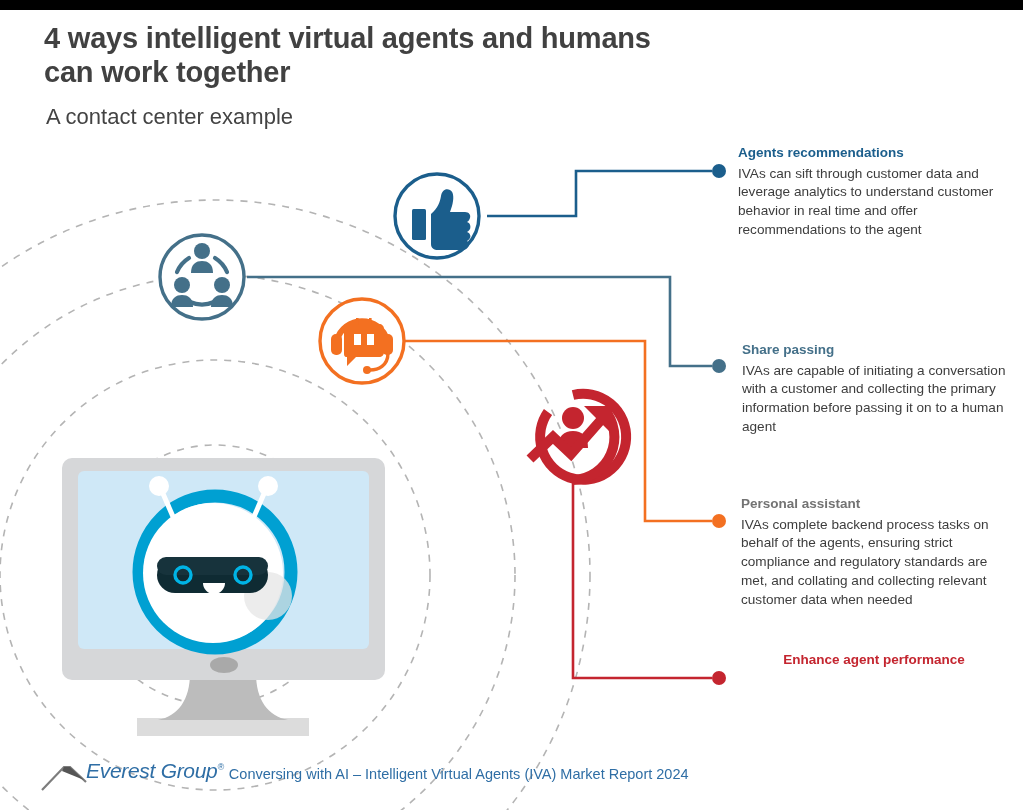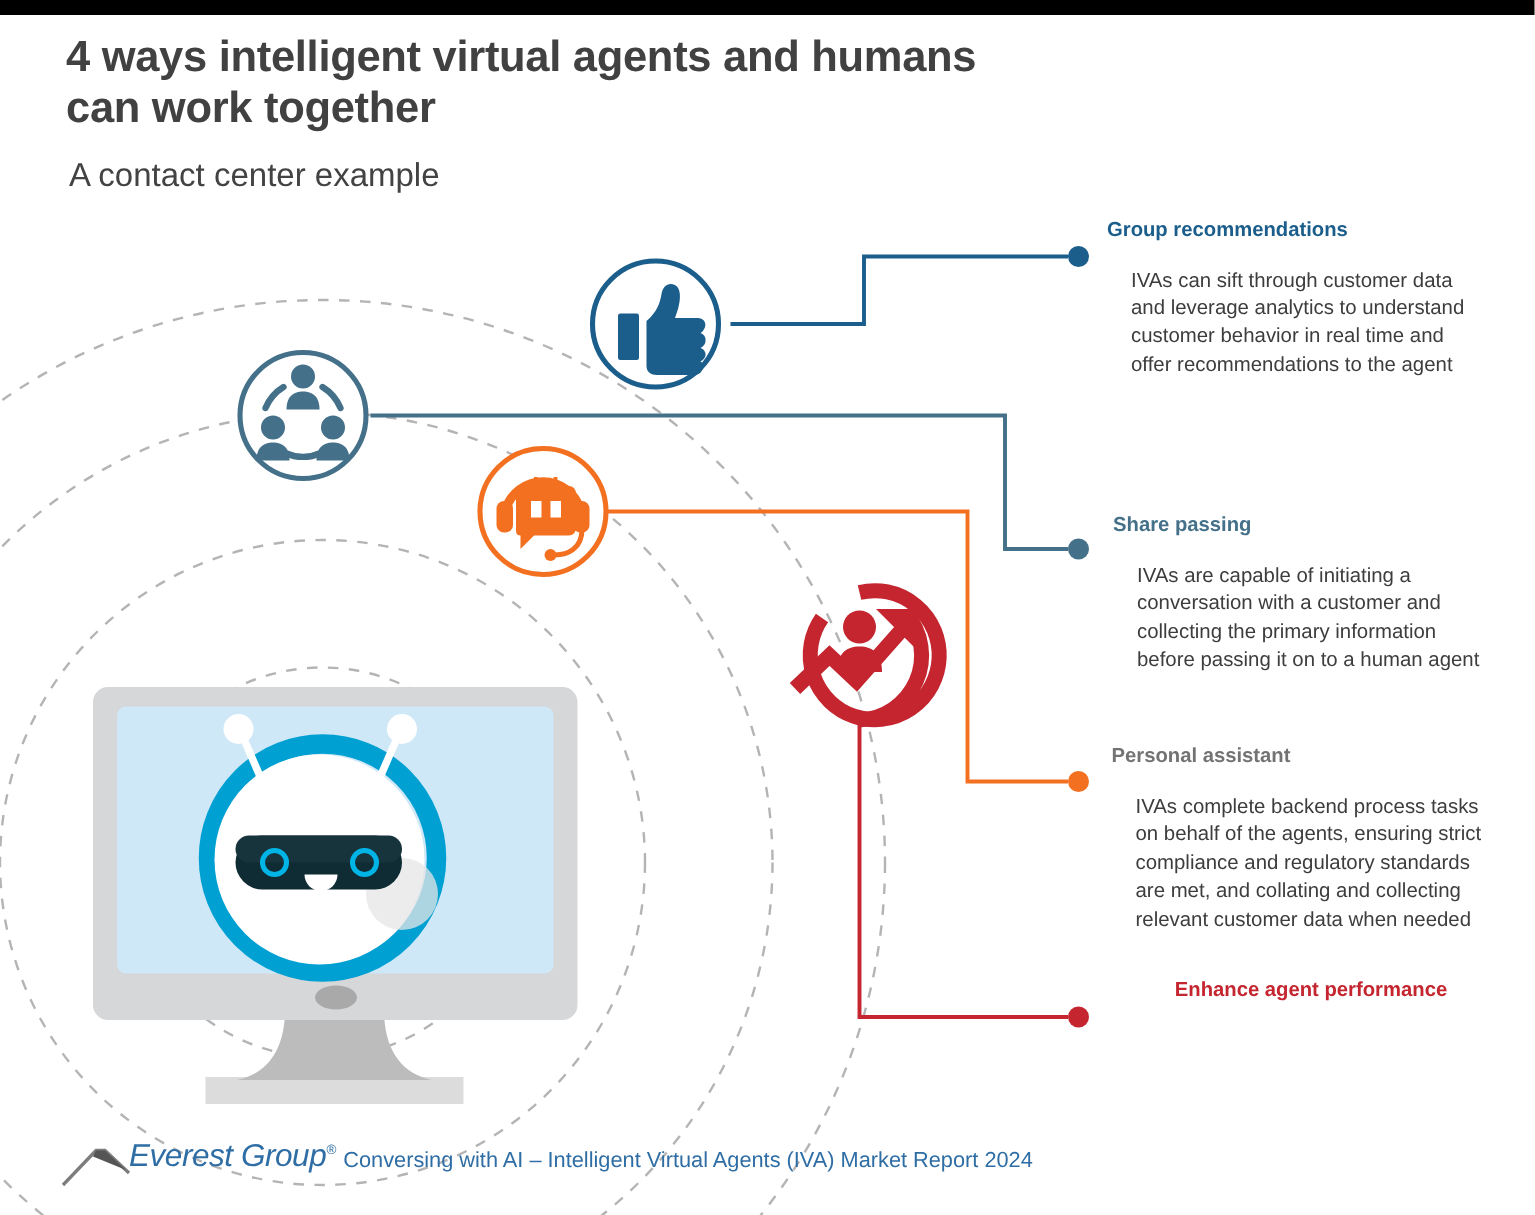--- a/index.html
+++ b/index.html
@@ -22,21 +22,21 @@
 
   
   .canvas{position:absolute;left:0;top:0;width:1023px;height:810px;}
 
   
   .block{position:absolute;width:268px;}
   .block h3{
     margin:0 0 3px 0;font-size:13.5px;font-weight:bold;line-height:1.3;
   }
   .block p{
-    margin:16px;font-size:13.6px;line-height:1.38;color:#3d3d3d;
+    margin:0;font-size:13.6px;line-height:1.38;color:#3d3d3d;
   }
   #blk0{left:738px;top:144px;}
   #blk1{left:742px;top:341px;}
   #blk2{left:741px;top:495px;}
   #blk3{left:740px;top:651px;text-align:center;}
 
   
   .footer{position:absolute;left:40px;top:760px;height:40px;display:flex;align-items:flex-start;}
   .logo-mark{position:relative;width:52px;height:28px;margin-top:4px;}
   .logo-text{
@@ -185,21 +185,21 @@
       <circle cx="573" cy="418" r="11" fill="#c4252f"></circle>
       <path d="M558,448 C558,436 564,431 573,431 C582,431 588,436 588,448 Z" fill="#c4252f"></path>
 
       <path d="M530,459 L553,437 L571,454 L601,420" fill="none" stroke="#c4252f" stroke-width="10" stroke-linejoin="miter" stroke-linecap="butt"></path>
       <path d="M584,406 L612,406 L612,434 Z" fill="#c4252f"></path>
     </g>
   </g>
 </svg>
 
 <div class="block" id="blk0">
-  <h3 style="color:#1b5e8c">Group recommendations</h3>
+  <h3 style="color:#1b5e8c">Agents recommendations</h3>
   <p>IVAs can sift through customer data and leverage analytics to understand customer behavior in real time and offer recommendations to the agent</p>
 </div>
 
 <div class="block" id="blk1">
   <h3 style="color:#447089">Share passing</h3>
   <p>IVAs are capable of initiating a conversation with a customer and collecting the primary information before passing it on to a human agent</p>
 </div>
 
 <div class="block" id="blk2">
   <h3 style="color:#737373">Personal assistant</h3>

